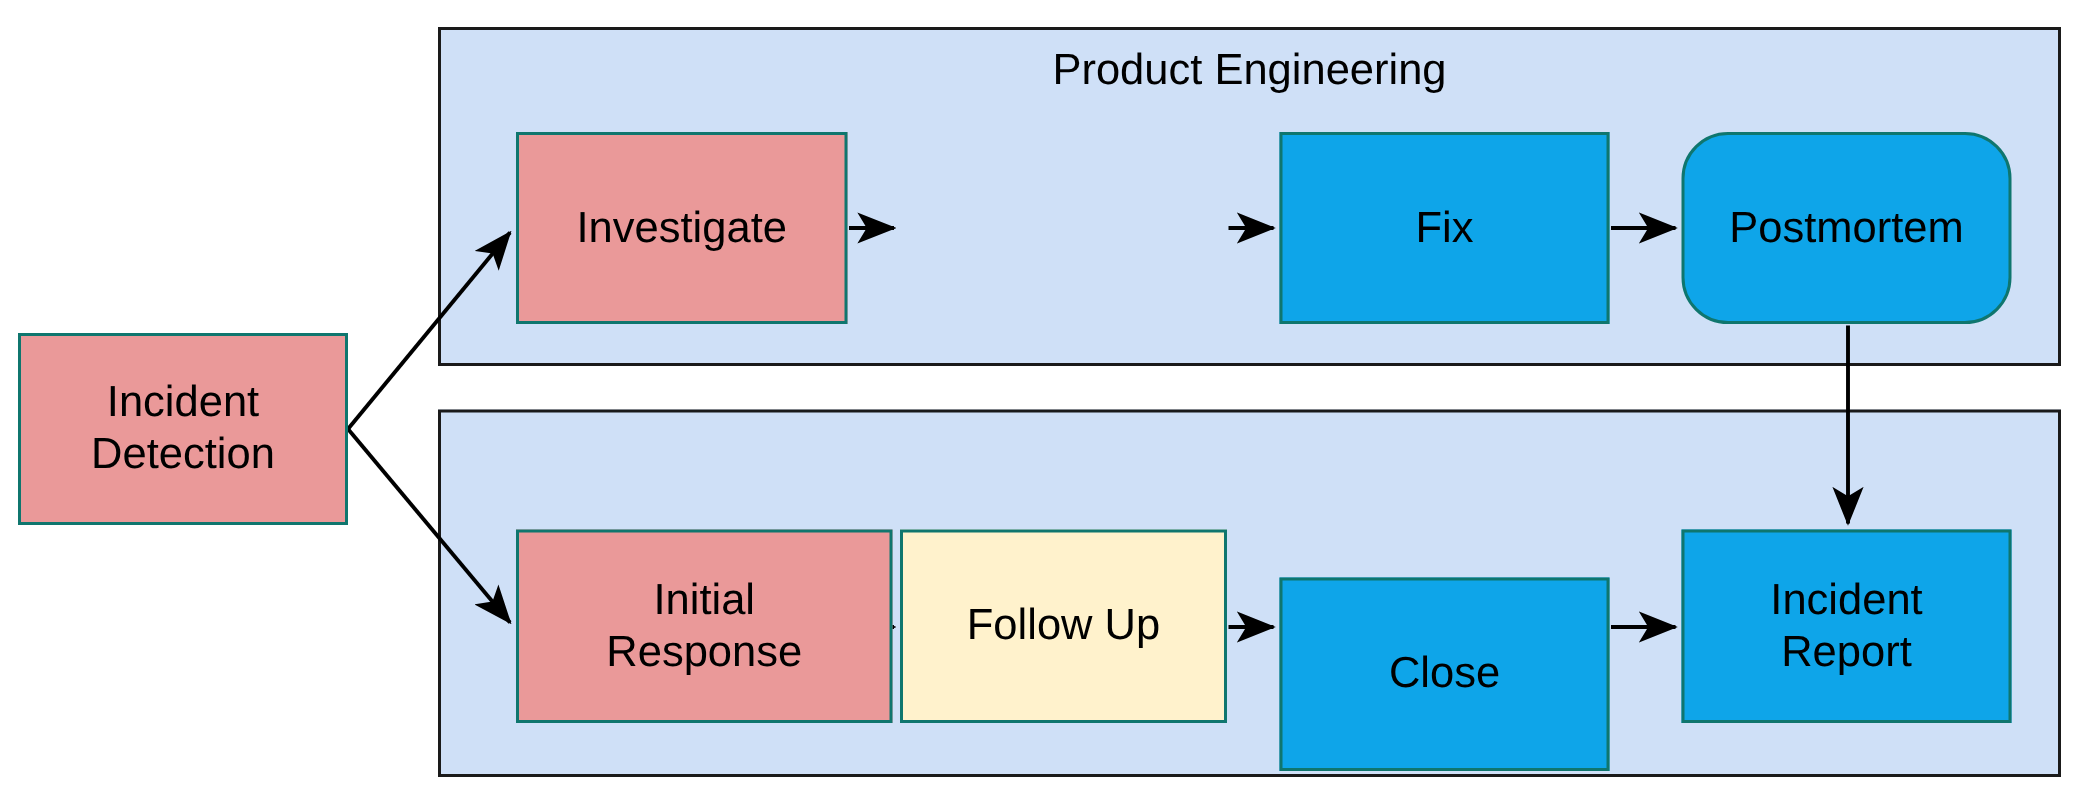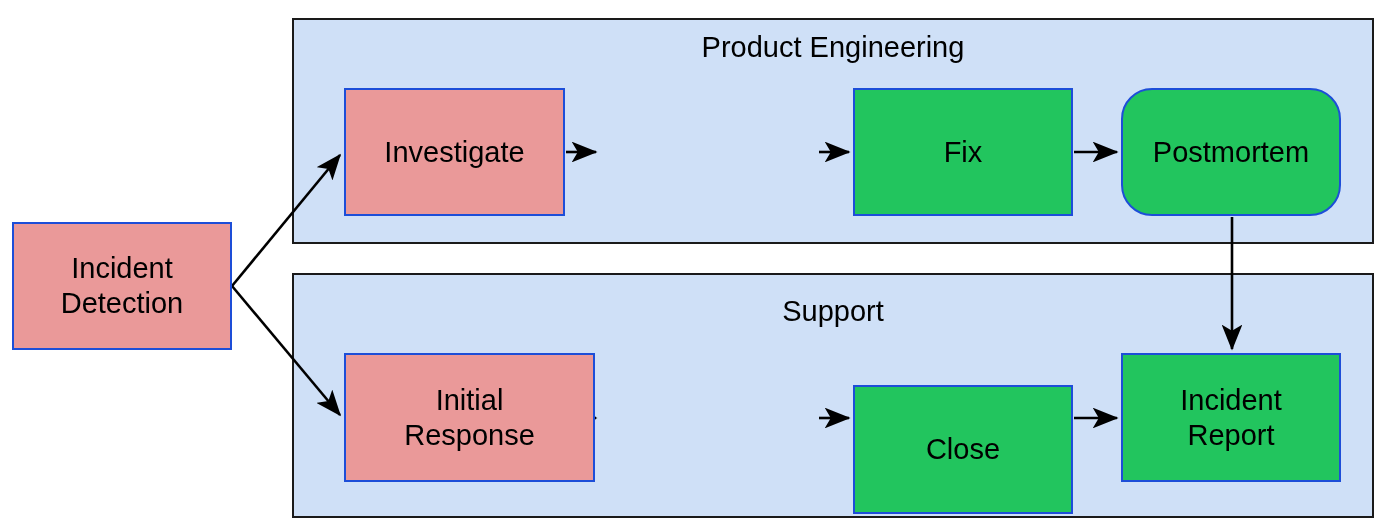--- a/index.html
+++ b/index.html
@@ -37,50 +37,49 @@
     right: 0;
     text-align: center;
     font-size: 29px;
     line-height: 34px;
     color: #000000;
     white-space: nowrap;
   }
   .node {
     position: absolute;
     box-sizing: border-box;
-    border: 2px solid #1d4ed8;
+    border: 2px solid #0f766e;
     display: flex;
     align-items: center;
     justify-content: center;
     text-align: center;
     font-size: 29px;
     line-height: 35px;
     color: #000000;
   }
   .node-label {
     display: block;
     padding: 0 4px;
     white-space: pre-line;
   }
   .fill-red    { background: #ea9999; }
   .fill-yellow { background: #fff2cc; }
-  .fill-green  { background: #22c55e; }
+  .fill-green  { background: #0ea5e9; }
 </style>
 </head>
 <body>
 
 <div id="diagram-canvas">
 
   <div class="lane" style="left:292px; top:18px; width:1082px; height:226px;">
   </div>
   <div class="lane-title" style="left:292px; top:30px; width:1082px;">Product Engineering</div>
 
   <div class="lane" style="left:292px; top:273px; width:1082px; height:245px;">
   </div>
-  <div class="lane-title" style="left:292px; top:294px; width:1082px;">Support</div>
 
   <svg class="svg-layer" viewBox="0 0 1386 526" xmlns="http://www.w3.org/2000/svg">
     <defs>
       <marker id="arrowhead" markerWidth="10" markerHeight="8" refX="9.4" refY="4" orient="auto" markerUnits="strokeWidth">
         <path d="M0,0 L10,4 L0,8 L2.4,4 z" fill="#000000"></path>
       </marker>
     </defs>
 
     <g>
       <line x1="232" y1="286" x2="340" y2="155" stroke="#000000" stroke-width="2.6" marker-end="url(#arrowhead)"></line>
@@ -130,20 +129,23 @@
 
   <div class="node fill-green" style="left:1121px; top:88px; width:220px; height:128px;border-radius:31px;">
     <span class="node-label">Postmortem</span>
   </div>
 
   <div class="node fill-red" style="left:344px; top:353px; width:251px; height:129px;">
     <span class="node-label">Initial
 Response</span>
   </div>
 
+  <div class="node fill-yellow" style="left:600px; top:353px; width:218px; height:129px;">
+    <span class="node-label">Follow Up</span>
+  </div>
 
   <div class="node fill-green" style="left:853px; top:349px; width:220px; height:129px;margin-top:36px;">
     <span class="node-label">Close</span>
   </div>
 
   <div class="node fill-green" style="left:1121px; top:353px; width:220px; height:129px;">
     <span class="node-label">Incident
 Report</span>
   </div>
 

